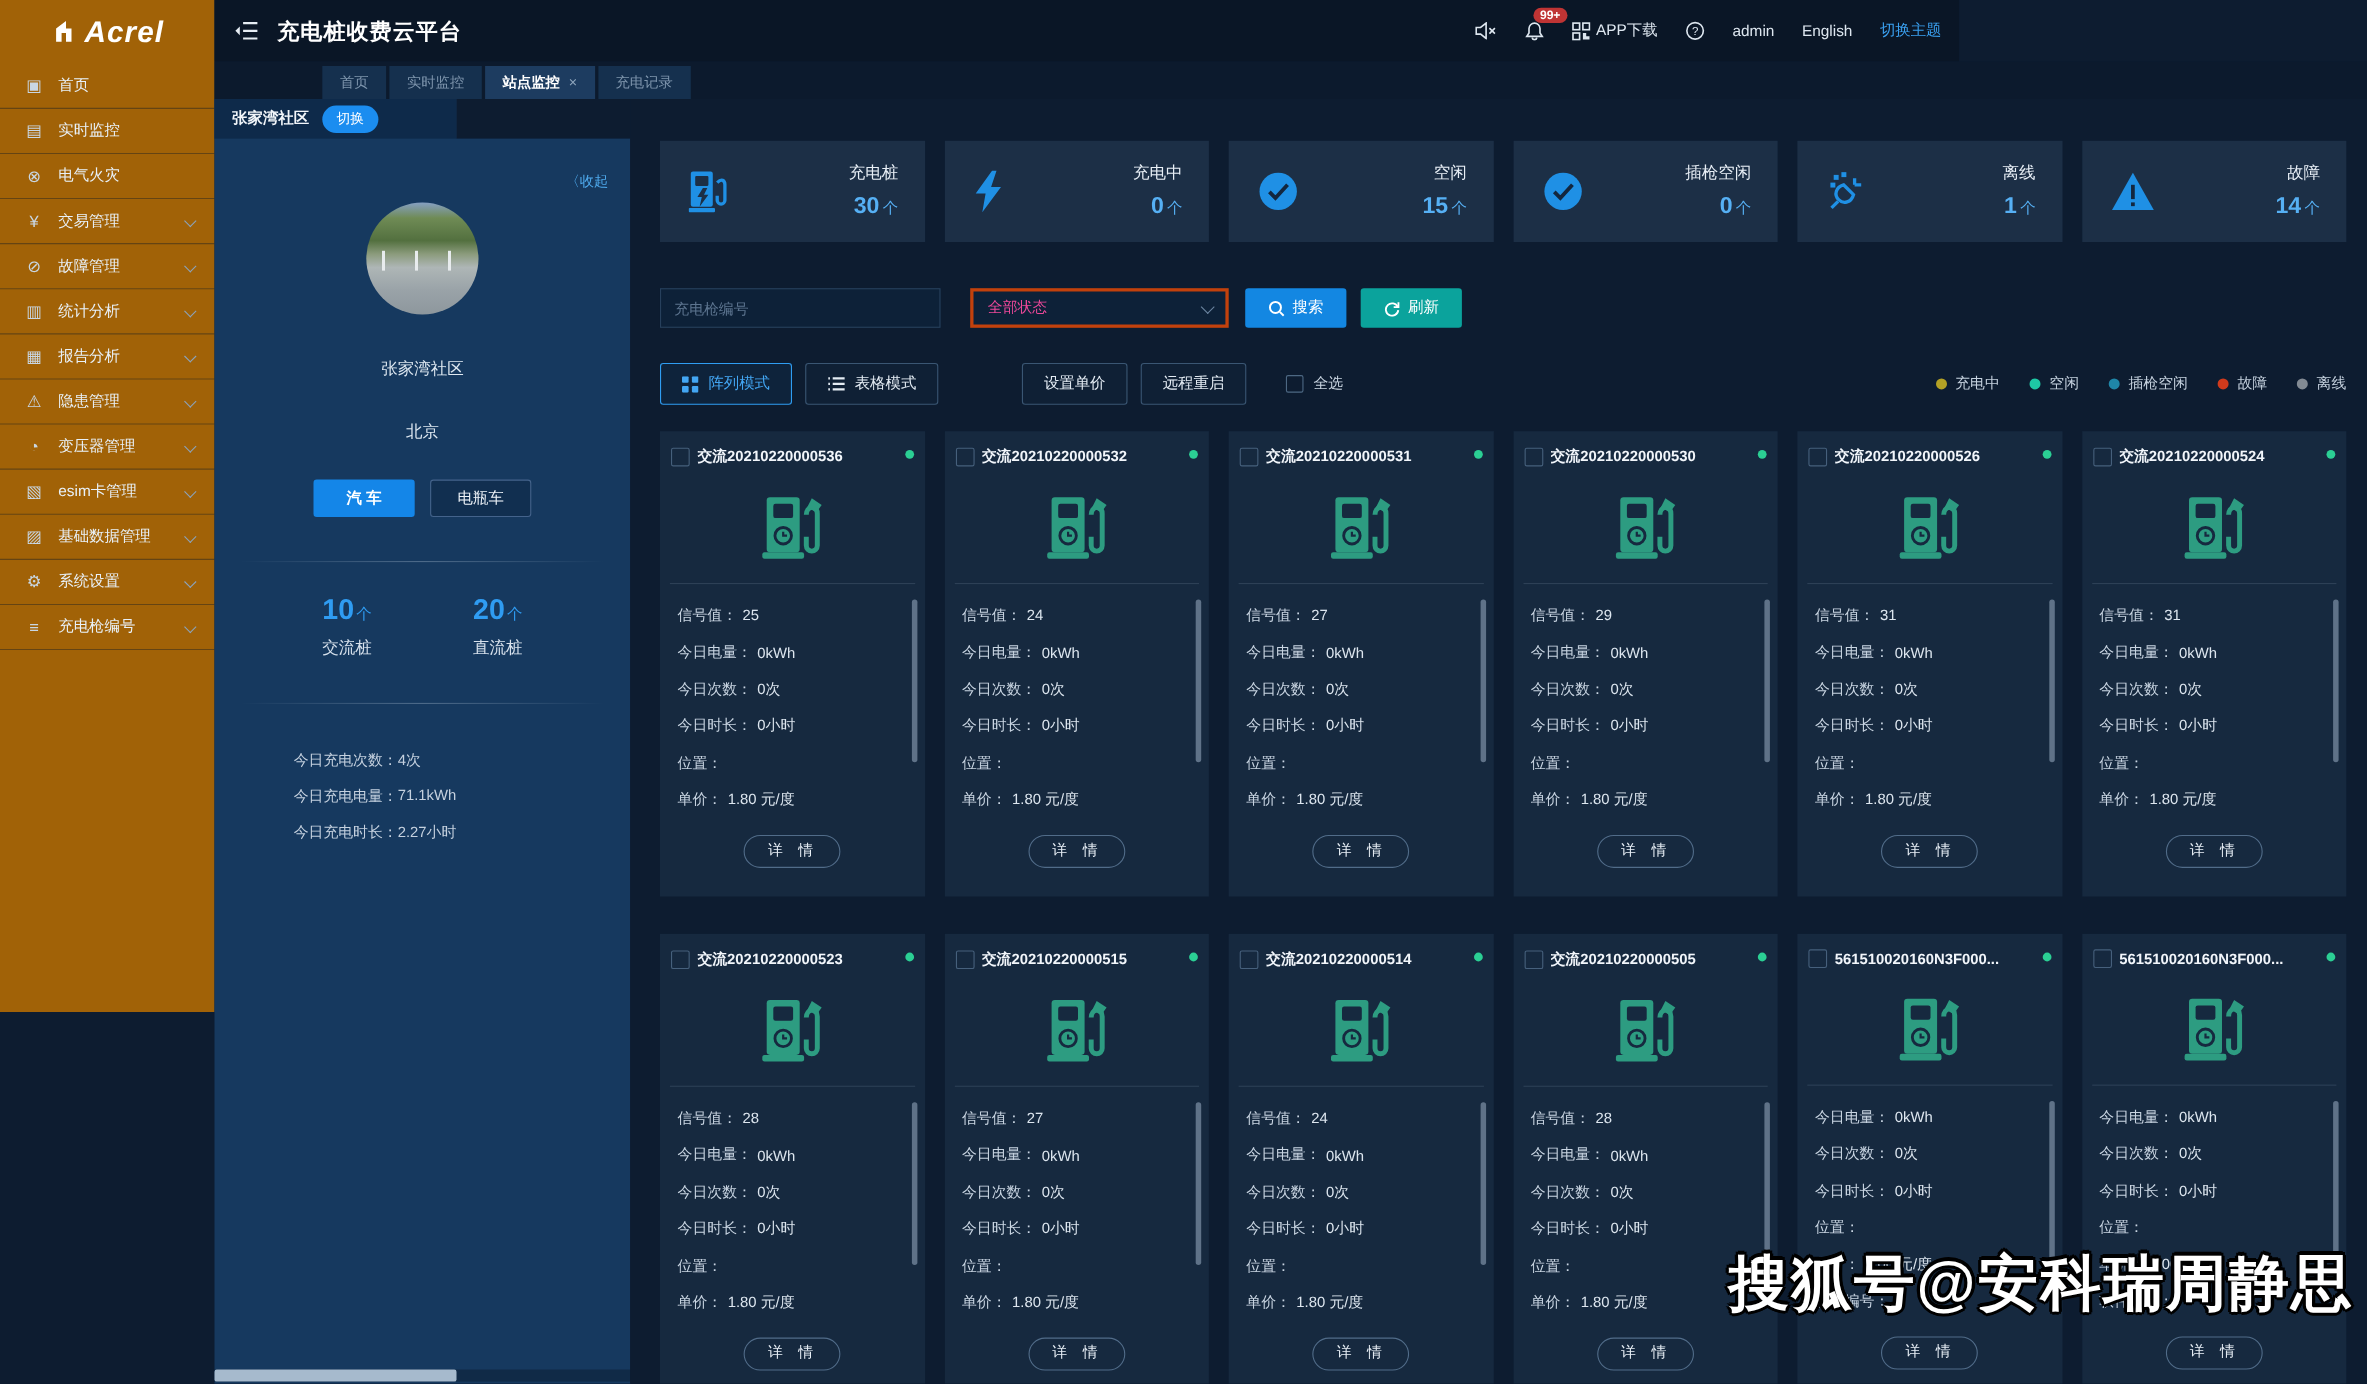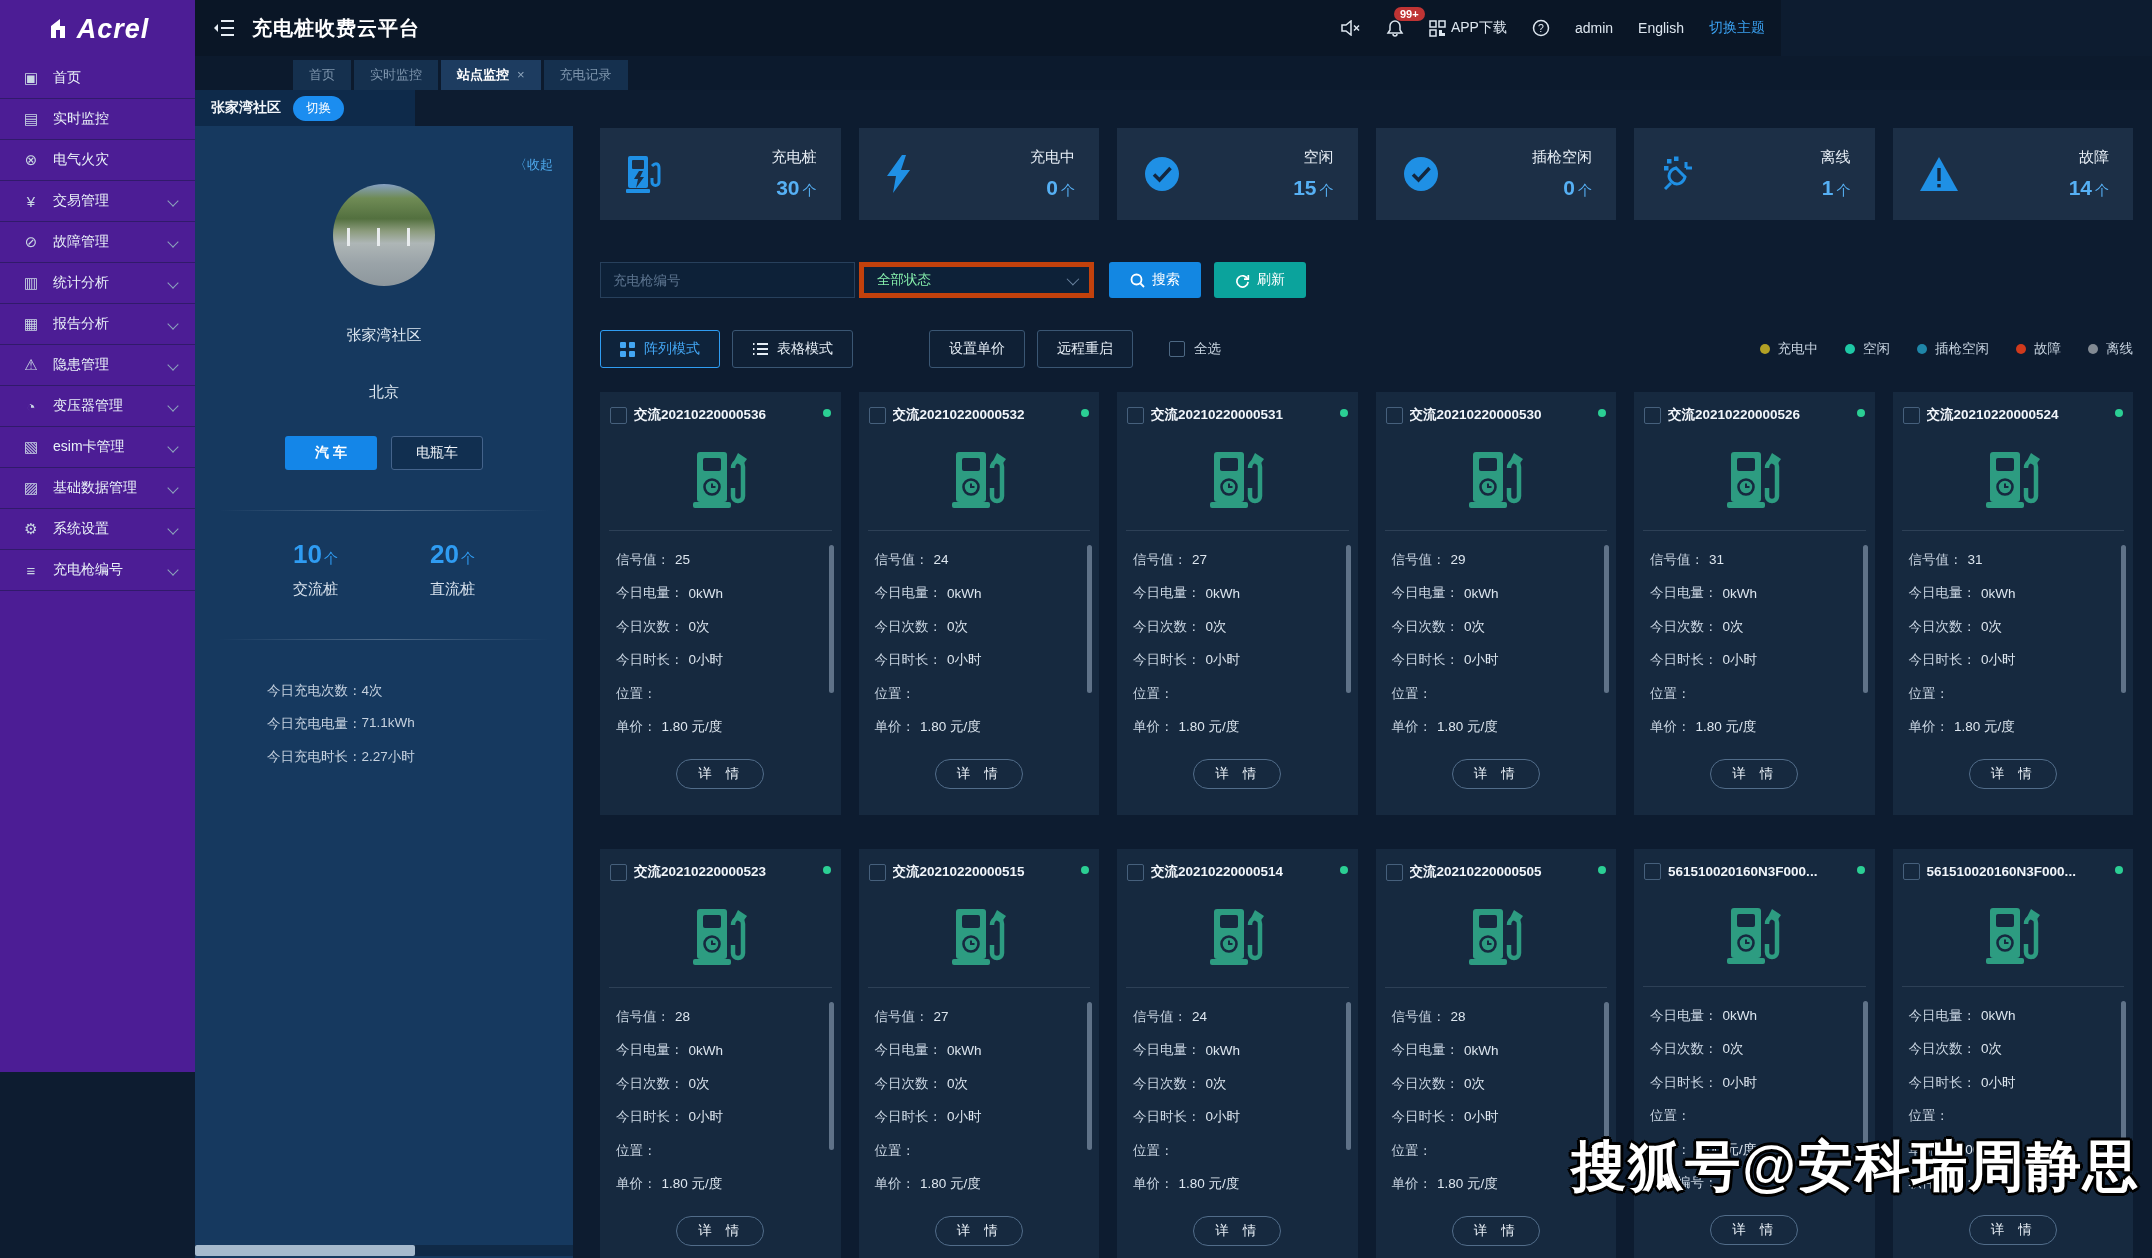--- a/index.html
+++ b/index.html
@@ -2,21 +2,21 @@
 <html><head>
 <meta charset="utf-8">
 <style>
   html,body{margin:0;padding:0}
   body{
     width:2152px;height:1258px;position:relative;overflow:hidden;
     background:#0d1c30;font-family:"Liberation Sans","DejaVu Sans",sans-serif;
     -webkit-font-smoothing:antialiased;
   }
   
-  .sidebar{position:absolute;left:0;top:0;width:195px;height:1072px;background:#4c1d95}
+  .sidebar{position:absolute;left:0;top:0;width:195px;height:920px;background:#a16207}
   .logo{height:58px;display:flex;align-items:center;justify-content:center;gap:7px}
   .logo-text{color:#fff;font-size:27px;font-weight:bold;font-style:italic;letter-spacing:1px}
   .nav-item{height:40px;display:flex;align-items:center;border-bottom:1px solid rgba(4,22,40,.38);cursor:pointer}
   .nav-icon{width:22px;margin-left:20px;color:#c9d7e4;font-size:15px;text-align:center;flex:none}
   .nav-label{margin-left:11px;color:#e9f1f8;font-size:14px;white-space:nowrap}
   .nav-chevron{margin-left:auto;margin-right:18px;width:7px;height:7px;border-right:1.5px solid #8ba3bb;border-bottom:1.5px solid #8ba3bb;transform:rotate(45deg);flex:none}
   
   .main-header{position:absolute;left:195px;top:0;width:1586px;height:56px;background:#0a1626;display:flex;align-items:center}
   .collapse-btn{margin-left:18px;cursor:pointer;display:flex}
   .page-title{margin-left:17px;color:#fff;font-size:20px;font-weight:bold;letter-spacing:1px}
@@ -62,21 +62,21 @@
   .content{position:absolute;left:573px;top:90px;width:1579px;height:1168px;background:#0d1c30;box-sizing:border-box;padding:38px 19px 0 27px;overflow:hidden}
   .stats-row{display:flex;gap:18px}
   .stat-card{flex:1;height:92px;background:#1c2f46;position:relative;display:flex;flex-direction:column;justify-content:center;align-items:flex-end;padding-right:24px;box-sizing:border-box}
   .stat-icon{position:absolute;left:26px;top:50%;transform:translateY(-50%);display:flex}
   .stat-label{color:#e8eff6;font-size:15px}
   .stat-value{color:#56b0f4;font-size:21px;font-weight:bold;margin-top:9px}
   .stat-unit{font-size:14px;font-weight:normal;margin-left:3px}
   .search-row{display:flex;margin-top:42px;align-items:center}
   .search-input{width:255px;height:36px;background:#0d2138;border:1px solid #27405c;color:#c7d3df;padding:0 12px;font-size:13.5px;box-sizing:border-box;font-family:inherit;outline:none}
   .search-input::placeholder{color:#5d7590}
-  .status-select{width:235px;height:36px;margin-left:4px;background:#0d2138;border:5px solid #c2410c;color:#86efac;font-size:13.5px;box-sizing:border-box;display:flex;align-items:center;justify-content:space-between;padding:0 13px;cursor:pointer}
+  .status-select{width:235px;height:36px;margin-left:27px;background:#0d2138;border:3px solid #c2410c;color:#ec4899;font-size:13.5px;box-sizing:border-box;display:flex;align-items:center;justify-content:space-between;padding:0 13px;cursor:pointer}
   .sel-chevron{width:8px;height:8px;border-right:1.5px solid #6b84a0;border-bottom:1.5px solid #6b84a0;transform:rotate(45deg) translateY(-2px)}
   .btn{height:36px;border:none;border-radius:3px;color:#fff;display:flex;align-items:center;justify-content:center;gap:7px;font-size:14px;cursor:pointer;font-family:inherit}
   .btn-search{margin-left:15px;width:92px;background:#1387e2}
   .btn-refresh{margin-left:13px;width:92px;background:#0ba39c}
   .mode-row{display:flex;align-items:center;margin-top:32px}
   .btn-outline{height:38px;display:flex;align-items:center;justify-content:center;gap:9px;border:1px solid #3a5673;background:rgba(20,40,64,.35);color:#e4ecf4;font-size:14px;border-radius:3px;padding:0 19px;cursor:pointer;box-sizing:border-box}
   .btn-grid{border-color:#2f9df2;color:#43a6f3;background:rgba(24,70,110,.18);margin-right:12px}
   .btn-table{margin-right:76px}
   .btn-plain{margin-right:12px}
   .sel-all{display:flex;align-items:center;margin-left:36px;gap:9px;cursor:pointer}

